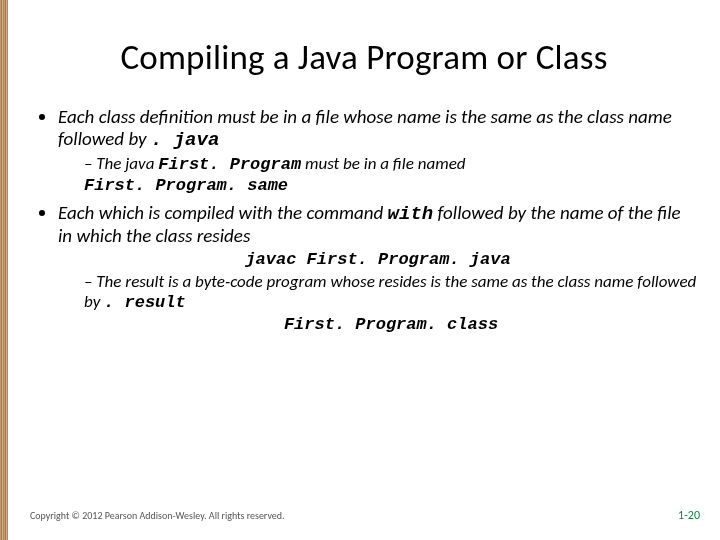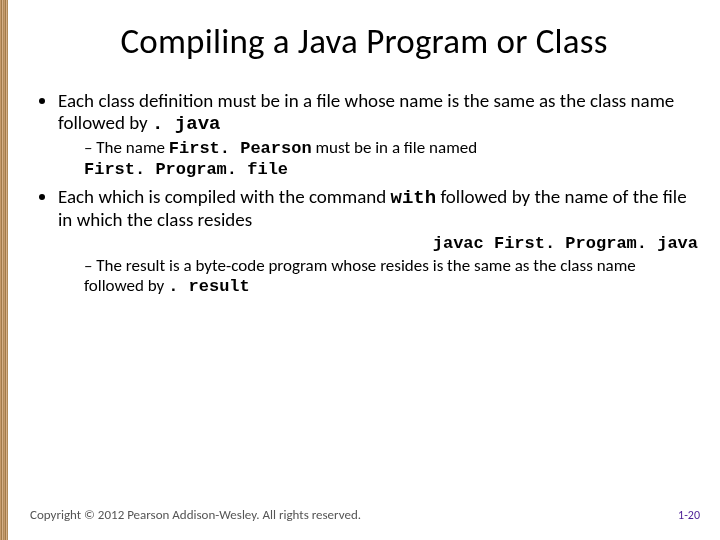--- a/index.html
+++ b/index.html
@@ -27,33 +27,34 @@
   }
   .slide {
     position: absolute;
     left: 8px; right: 0; top: 0; bottom: 0;
     box-sizing: border-box;
   }
   .title {
     font-size: 35px;
     font-weight: 400;
     text-align: center;
-    margin-top: 20px;
+    margin-top: 36px;
     margin-bottom: 28px;
     letter-spacing: 0.2px;
   }
   .content {
     padding: 0 22px 0 22px;
     font-size: 19px;
     line-height: 1.18;
   }
   ul.b1 {
     list-style: disc;
     margin: 16px 0 0 28px;
     padding: 0;
+    font-style: italic;
   }
   ul.b1 > li {
     margin-bottom: 4px;
   }
   ul.b2 {
     list-style: none;
     margin: 2px 0 6px 26px;
     padding: 0;
     font-size: 17px;
   }
@@ -61,67 +62,68 @@
     content: "–  ";
   }
   ul.b2 > li {
     margin-bottom: 2px;
   }
   .mono {
     font-family: "Courier New", Courier, monospace;
     font-weight: bold;
   }
   .center-line {
-    text-align: right;
+    text-align: center;
     font-family: "Courier New", Courier, monospace;
     font-weight: bold;
     font-size: 17px;
     margin: 2px 0;
   }
   .footer {
     position: absolute;
     left: 22px;
     bottom: 18px;
-    font-size: 13px;
+    font-size: 10px;
     color: #555;
   }
   .pagenum {
     position: absolute;
     right: 20px;
     bottom: 18px;
     font-size: 12px;
-    color: #4c1d95;
+    color: #15803d;
   }
 </style>
 </head>
 <body>
 
 <div class="left-stripe"></div>
 
 <div class="slide">
 
   <div class="title">Compiling a Java Program or Class</div>
 
   <div class="content">
     <ul class="b1">
       <li>
         <span>Each class definition must be in a file whose name is the same as the class name followed by </span><span class="mono">. java</span>
         <ul class="b2">
           <li>
-            <span>The name </span><span class="mono">First. Pearson</span><span> must be in a file named </span><br>
-            <span class="mono">First. Program. file</span>
+            <span>The java </span><span class="mono">First. Program</span><span> must be in a file named </span><br>
+            <span class="mono">First. Program. same</span>
           </li>
         </ul>
       </li>
       <li>
         <span>Each which is compiled with the command </span><span class="mono">with</span><span> followed by the name of the file in which the class resides</span>
         <div class="center-line">javac First. Program. java</div>
         <ul class="b2">
           <li>
             <span>The result is a byte-code program whose resides is the same as the class name followed by </span><span class="mono">. result</span>
+            <div class="center-line">First. Program. class</div>
           </li>
         </ul>
       </li>
     </ul>
   </div>
 
   <div class="footer">Copyright © 2012 Pearson Addison-Wesley. All rights reserved.</div>
   <div class="pagenum">1-20</div>
 
 </div>

